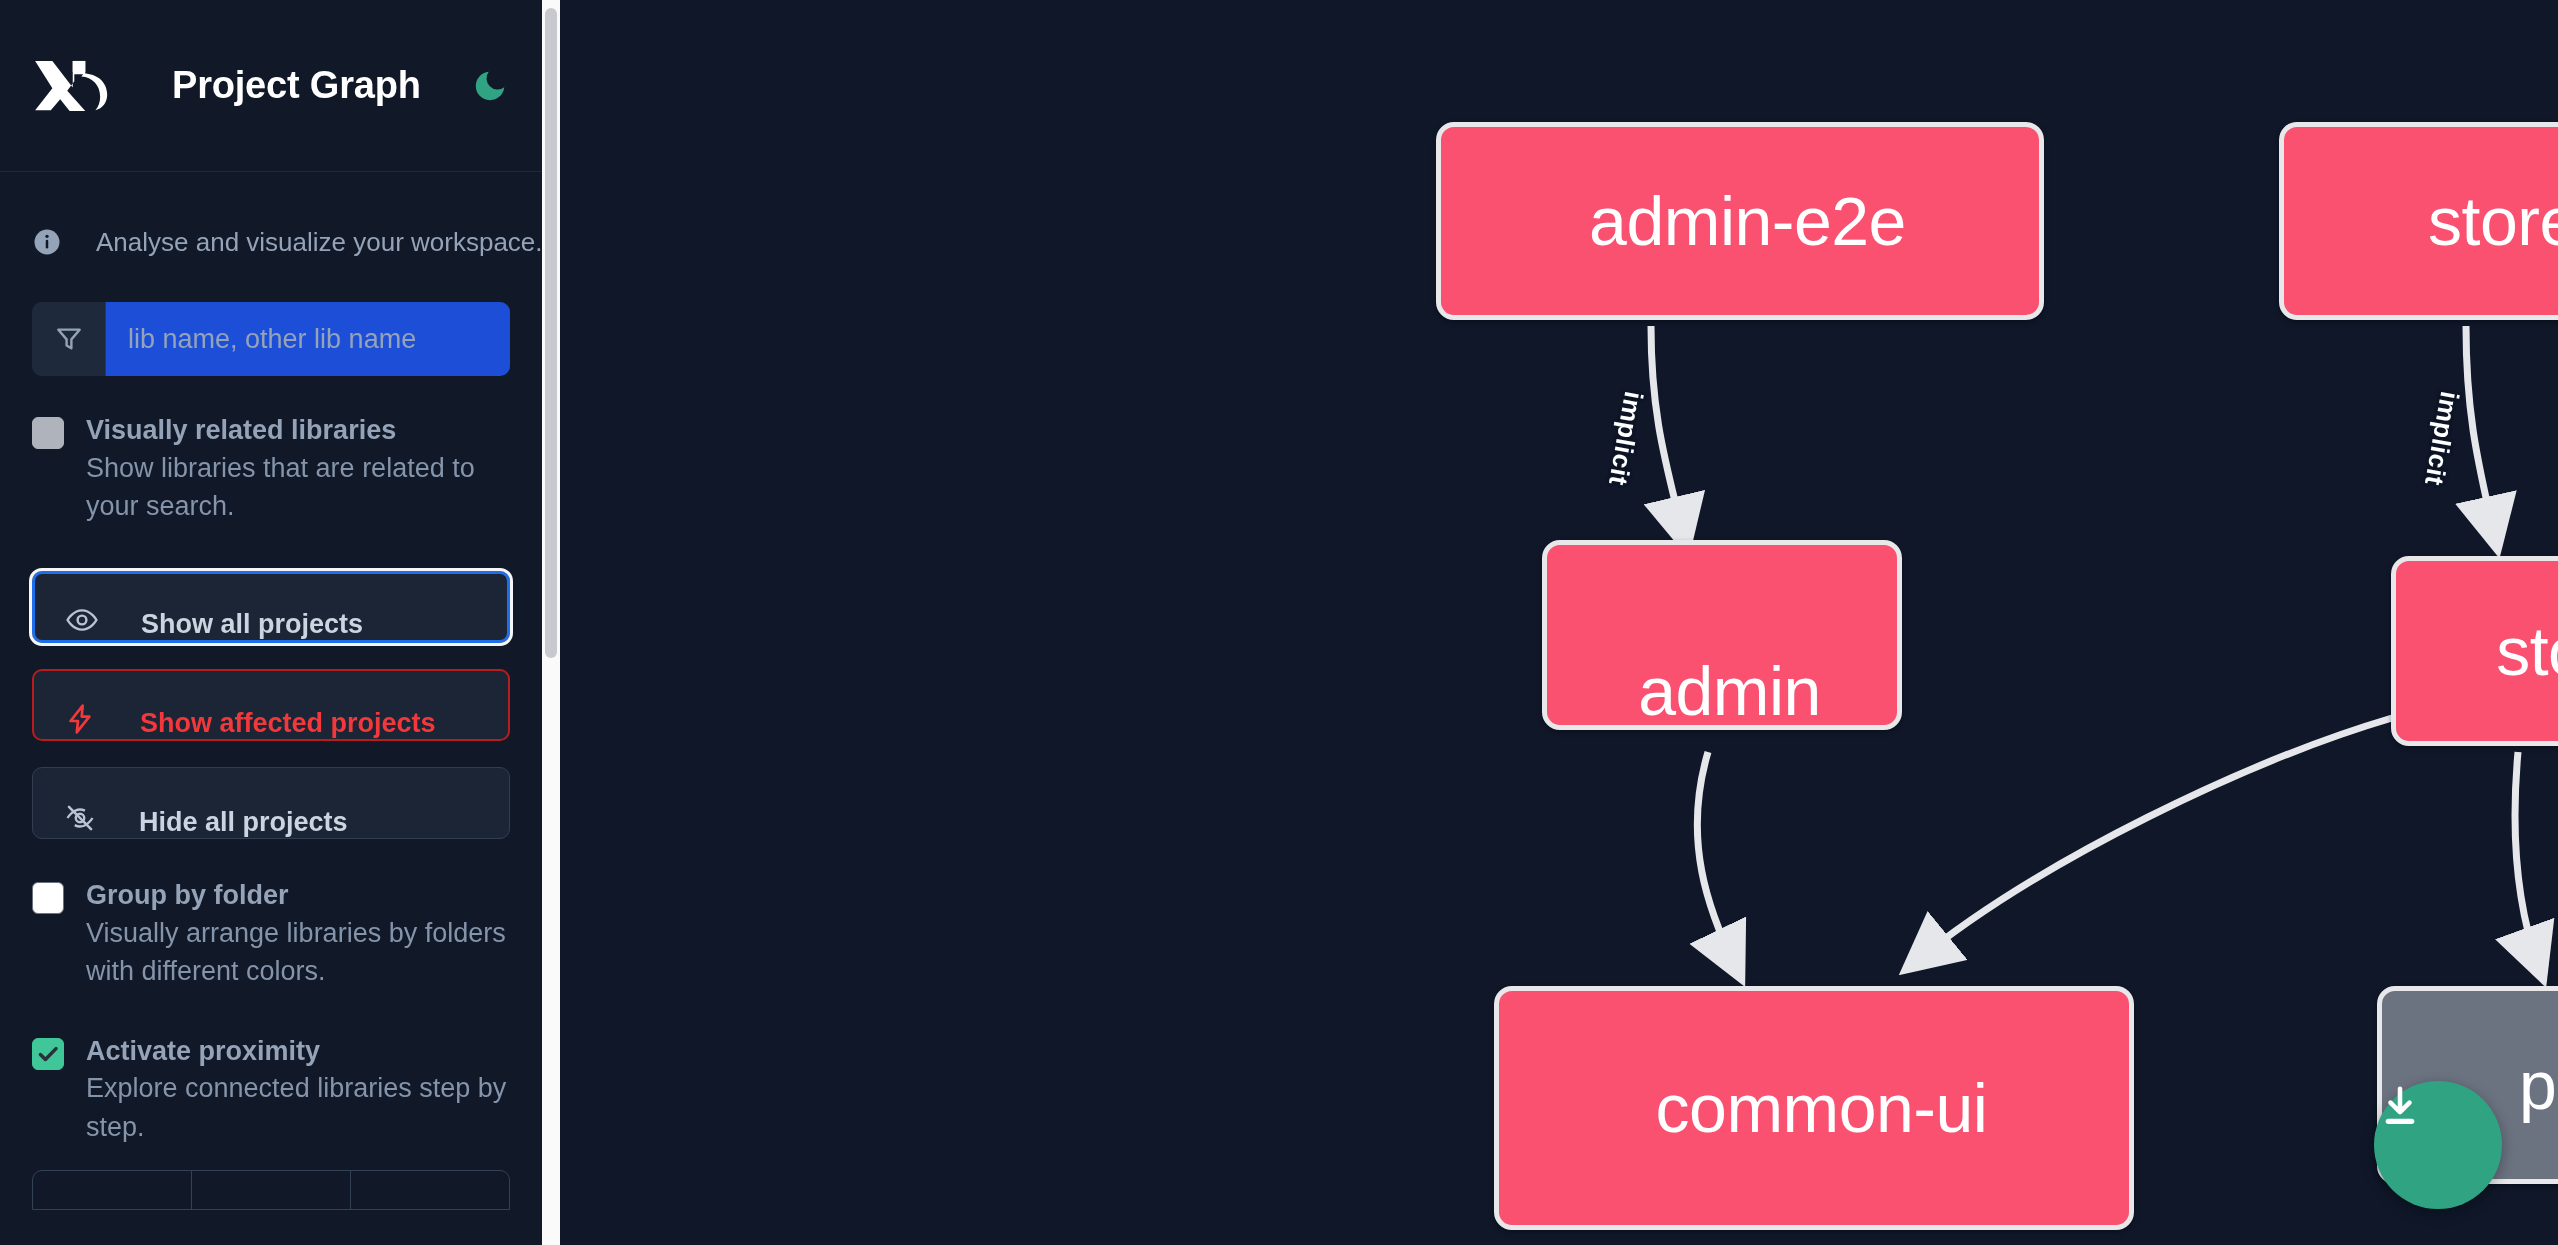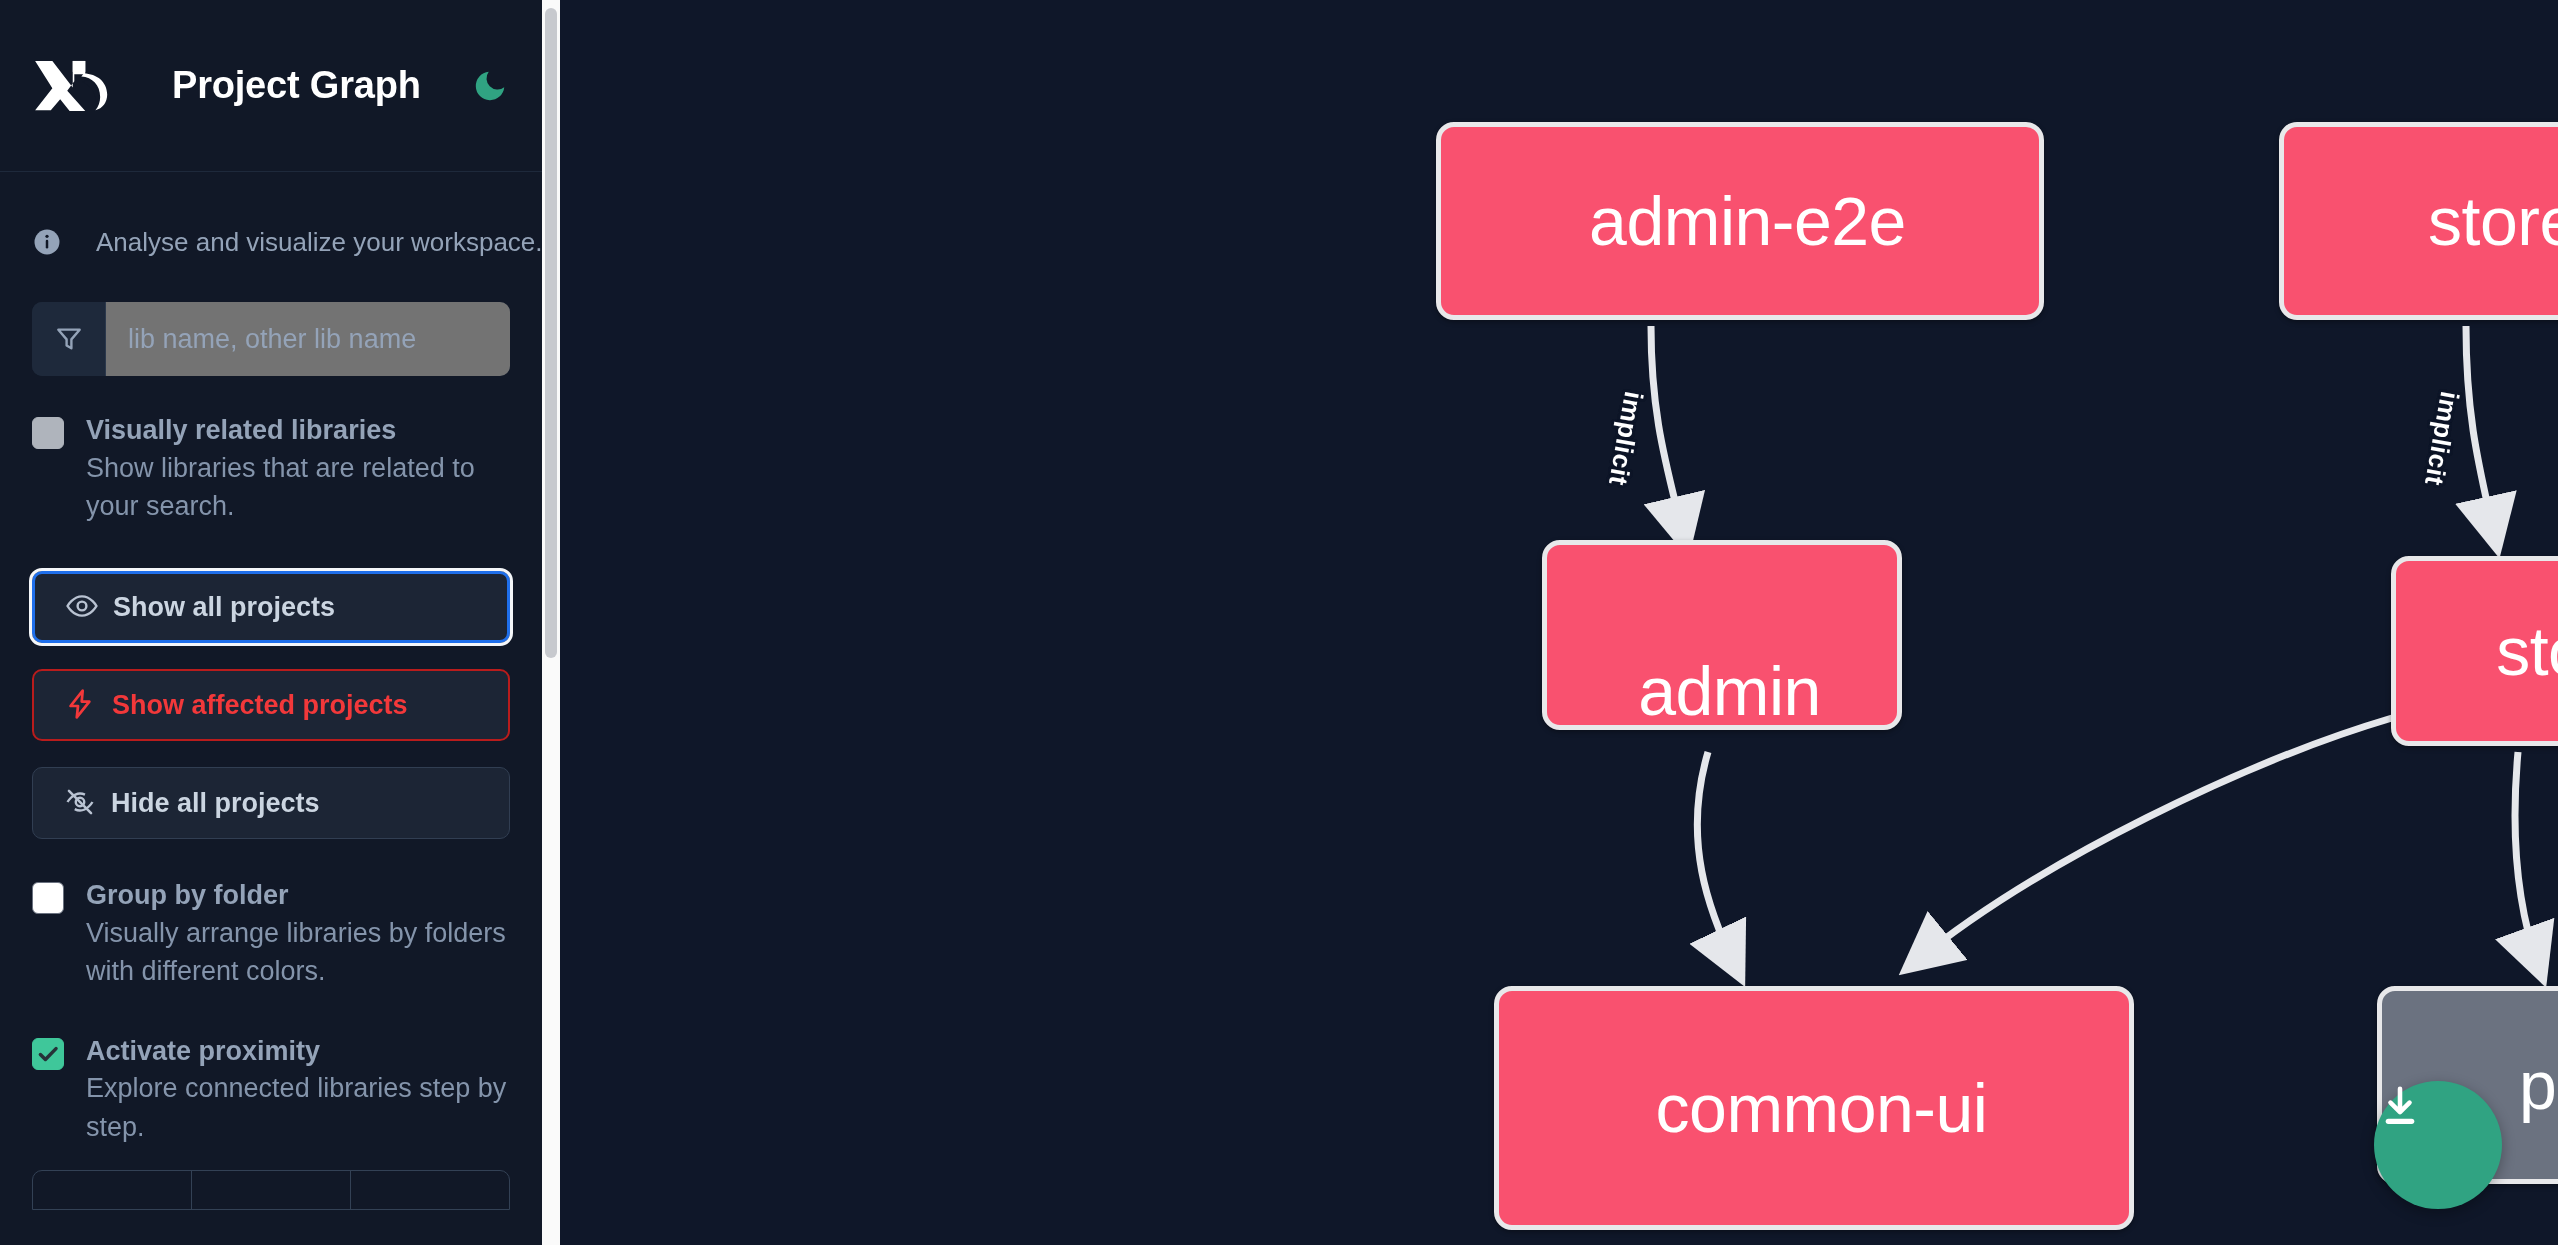--- a/index.html
+++ b/index.html
@@ -118,21 +118,21 @@
     display: flex;
     align-items: center;
     justify-content: center;
     background: #1E293B;
     border-right: 1px solid #2B384C;
   }
   .search-input {
     flex: 1;
     border: 0;
     outline: none;
-    background: #737373;
+    background: #1d4ed8;
     color: #CBD5E1;
     font-size: 27px;
     font-family: "Liberation Sans", sans-serif;
     padding: 0 22px;
   }
   .search-input::placeholder { color: #94A3B8; }
 
   .check-row {
     display: flex;
     align-items: flex-start;
@@ -168,22 +168,22 @@
     color: #8494AB;
     line-height: 1.42;
     max-width: 445px;
   }
 
   .btn-stack { padding: 0 32px; margin-top: 46px; }
 
   .gbtn {
     position: relative;
     display: flex;
-    align-items: center;
-    gap: 14px;
+    align-items: flex-end;
+    gap: 42px;
     width: 100%;
     height: 72px;
     padding: 0 30px;
     border-radius: 10px;
     background: #1C2535;
     border: 1px solid #313E52;
     margin-bottom: 26px;
     cursor: pointer;
     font-family: "Liberation Sans", sans-serif;
   }

